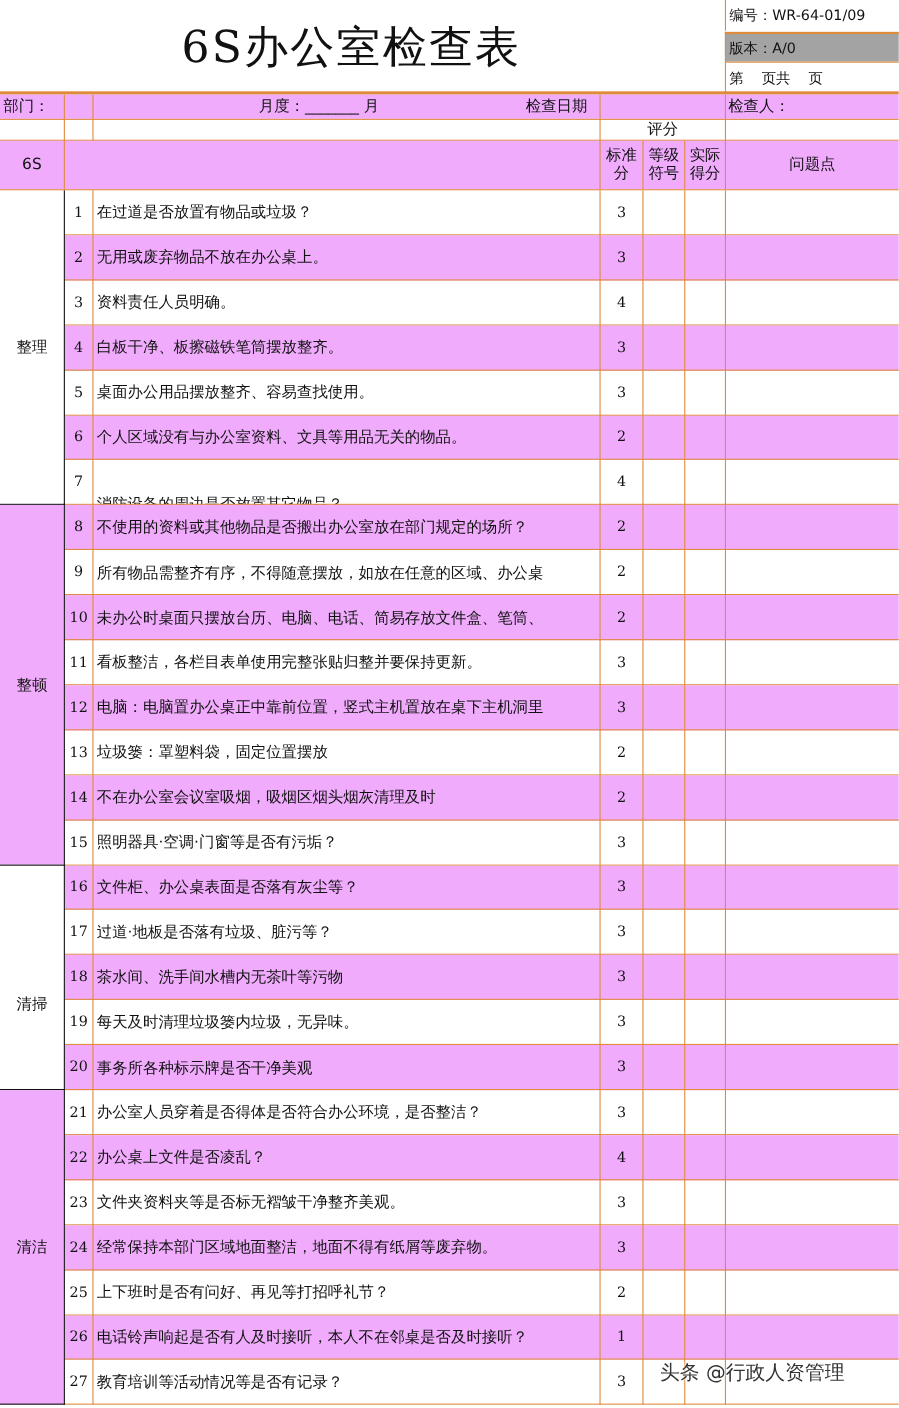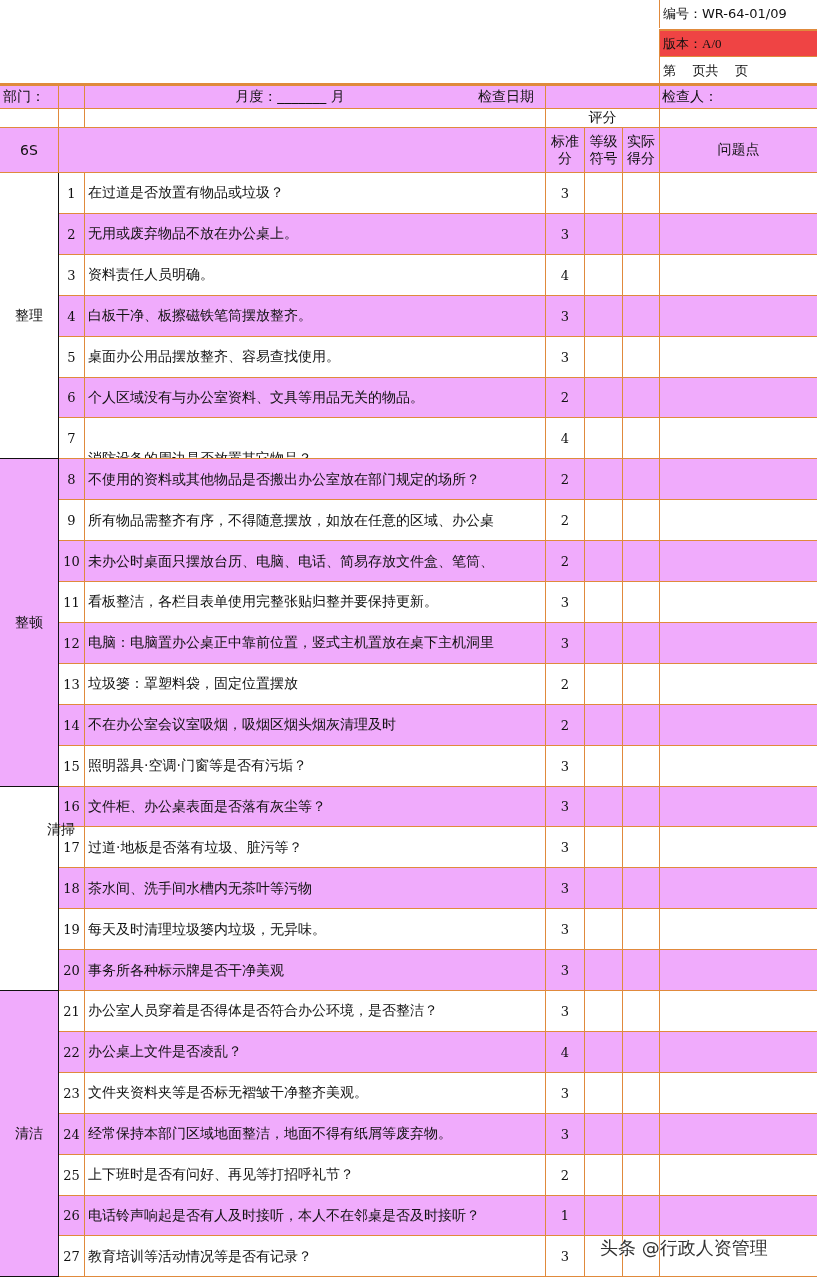--- a/index.html
+++ b/index.html
@@ -1,35 +1,36 @@
 <!DOCTYPE html>
 <html><head>
 <meta charset="utf-8">
 <style>
   * { box-sizing: border-box; margin: 0; padding: 0; }
   body { width: 817px; height: 1280px; background: #ffffff; font-family: "DejaVu Sans", sans-serif; color: #111; overflow: hidden; position: relative; }
   .sheet { position: absolute; left: 0; top: 0; width: 817px; height: 1280px; }
   .title { position: absolute; left: 0; top: 0; width: 659px; height: 84px; display: flex; align-items: center; justify-content: center; font-family: "DejaVu Serif", serif; font-size: 40px; letter-spacing: 2px; padding-right: 20px; }
   .meta { position: absolute; left: 659px; width: 158px; border-left: 1px solid #e08a3c; font-size: 13px; display: flex; align-items: center; padding-left: 3px; }
-  .meta.shaded { background: #ef4444; font-family: Liberation Serif, serif; }
+  .meta.shaded { background: #a3a3a3; }
   .hline { position: absolute; height: 1px; background: #e08a3c; }
   .thick { height: 3px; background: #e08a3c; }
   .vline { position: absolute; width: 1px; background: #e08a3c; }
   .blk { background: #111; }
   .cell { position: absolute; display: flex; align-items: center; font-size: 14px; overflow: hidden; white-space: nowrap; }
   .center { justify-content: center; text-align: center; }
   .shade { background: #f0abfc; }
   .num { font-family: "DejaVu Serif", serif; font-size: 13px; }
   .hdr2 { font-size: 14px; line-height: 17px; white-space: normal; }
   .watermark { position: absolute; left: 600px; top: 1236px; font-size: 18px; color: #333; text-shadow: 0 0 2px #fff, 0 0 3px #fff; }
 </style>
 </head>
 <body>
 
 <div class="sheet" id="sheet">
+  <div class="title">6S办公室检查表</div>
   <div class="meta" style="top:0;height:28px;">编号：WR-64-01/09</div>
   <div class="meta shaded" style="top:29px;height:27px;border-top:2px solid #e08a3c;">版本：A/0</div>
   <div class="meta" style="top:56px;height:28px;border-top:1px solid #e08a3c;white-space:pre;">第    页共    页</div>
 
   <div class="hline thick" style="left:0;top:83px;width:817px;"></div>
   <div class="cell shade" style="left:0;top:86px;width:817px;height:22px;"></div>
   <div class="cell" style="left:3px;top:86px;width:55px;height:22px;">部门：</div>
   <div class="cell center" style="left:200px;top:86px;width:180px;height:22px;white-space:pre;">月度：_______ 月</div>
   <div class="cell" style="left:478px;top:86px;width:68px;height:22px;">检查日期</div>
   <div class="cell" style="left:662px;top:86px;width:150px;height:22px;">检查人：</div>
@@ -300,21 +301,21 @@
         <div class="cell center num" style="left:546px;top:1236.3999999999999px;width:38px;height:40.9px;">3</div>
         <div class="cell" style="left:585px;top:1236.3999999999999px;width:37px;height:40.9px;"></div>
         <div class="cell" style="left:623px;top:1236.3999999999999px;width:36px;height:40.9px;"></div>
         <div class="cell" style="left:660px;top:1236.3999999999999px;width:157px;height:40.9px;"></div>
         <div class="hline" style="left:59px;top:1276.3px;width:758px;"></div>
       </div>
       <div class="cell center" style="left:0;top:173px;width:58px;height:286.3px;">整理</div>
       <div class="hline blk" style="left:0;top:458.3px;width:59px;"></div>
       <div class="cell center shade" style="left:0;top:459.3px;width:58px;height:327.2px;">整顿</div>
       <div class="hline blk" style="left:0;top:785.5px;width:59px;"></div>
-      <div class="cell center" style="left:0;top:742px;width:58px;height:175px;margin-left:32px;">清掃</div>
+      <div class="cell center" style="left:0;top:825px;width:58px;height:175px;">清掃</div>
       <div class="hline blk" style="left:0;top:990px;width:59px;"></div>
       <div class="cell center shade" style="left:0;top:991px;width:58px;height:286.29999999999995px;">清洁</div>
       <div class="hline blk" style="left:0;top:1276.3px;width:59px;"></div>
       <div class="vline blk" style="left:58px;top:173px;height:1104.3px;"></div>
       <div class="vline " style="left:84px;top:173px;height:1104.3px;"></div>
       <div class="vline " style="left:545px;top:173px;height:1104.3px;"></div>
       <div class="vline " style="left:584px;top:173px;height:1104.3px;"></div>
       <div class="vline " style="left:622px;top:173px;height:1104.3px;"></div>
       <div class="vline " style="left:659px;top:173px;height:1104.3px;"></div>
     </div>

